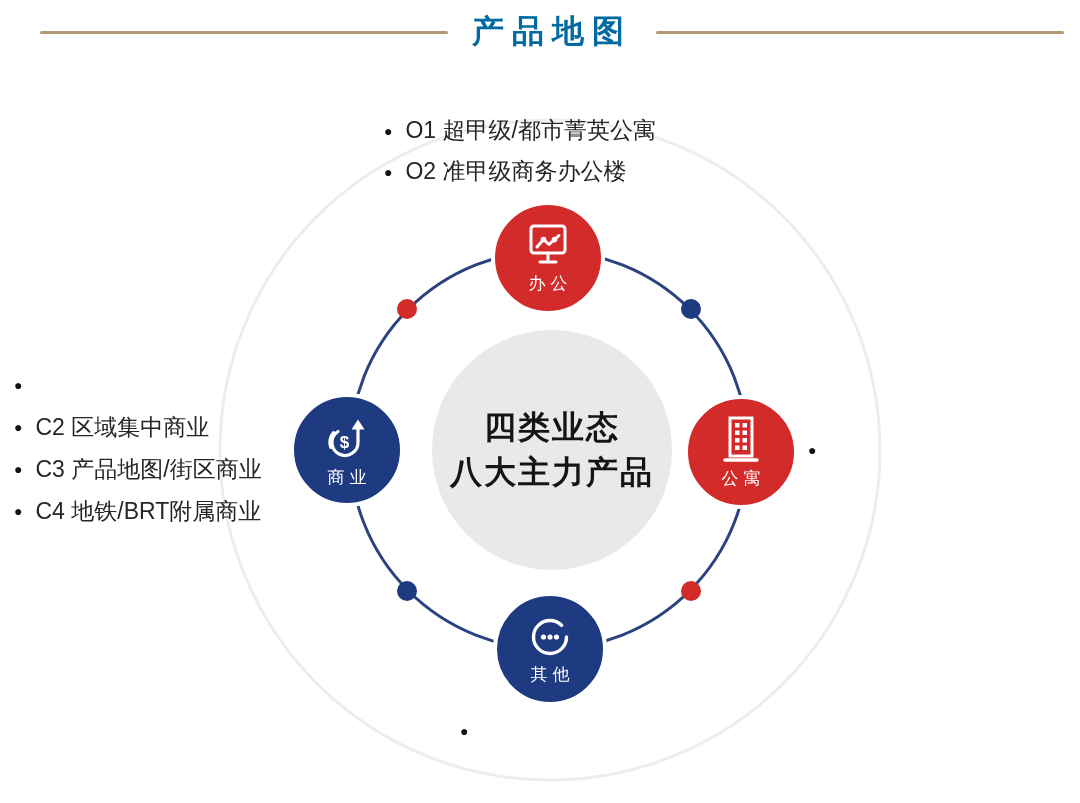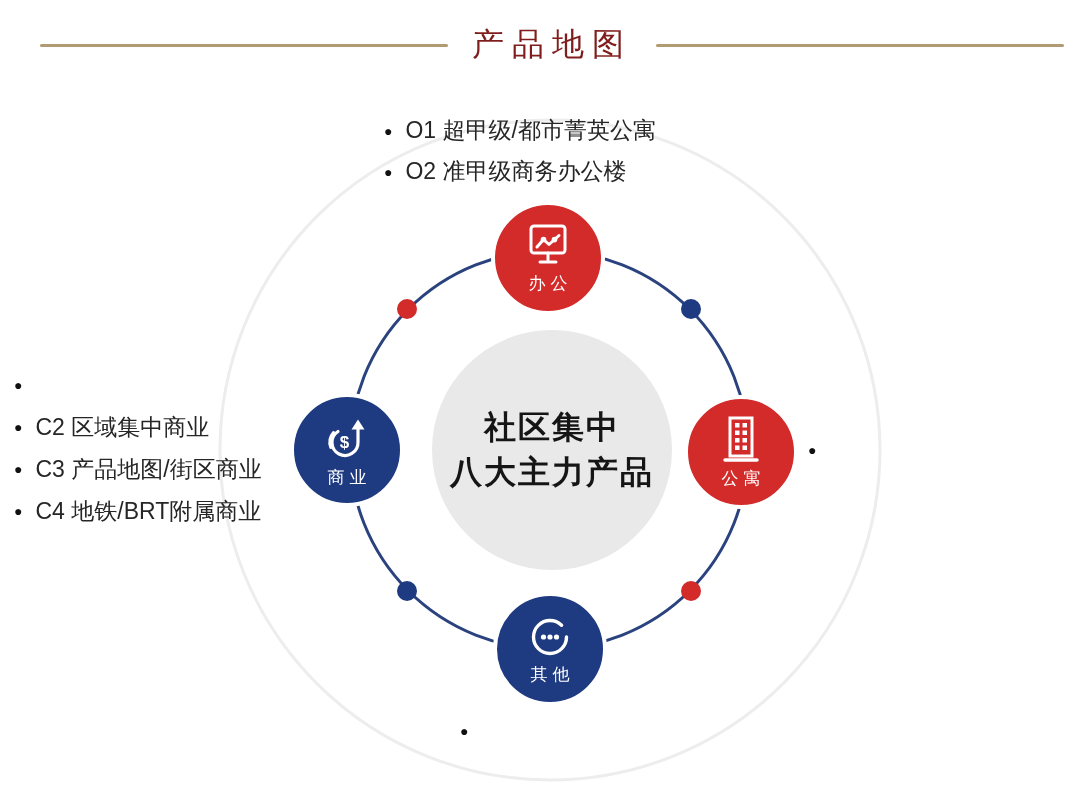--- a/index.html
+++ b/index.html
@@ -3,21 +3,21 @@
 <meta charset="utf-8">
 <style>
   html,body{margin:0;padding:0;background:#ffffff;}
   .canvas{
     position:relative;width:1080px;height:803px;background:#ffffff;overflow:hidden;
     font-family:"Liberation Sans","DejaVu Sans",sans-serif;color:#262626;
   }
   
   .title-bar{position:absolute;top:10px;left:40px;right:16px;display:flex;align-items:center;}
   .title-rule{flex:1;height:3px;background:#b29a72;border-radius:2px;}
-  .page-title{margin:13px 24px;font-size:32px;font-weight:normal;color:#7f1d1d;letter-spacing:8px;white-space:nowrap;}
+  .page-title{margin:0 24px;font-size:32px;font-weight:bold;color:#0369a1;letter-spacing:8px;white-space:nowrap;}
   
   .ring-layer{position:absolute;left:0;top:0;pointer-events:none;}
   
   .center-circle{
     position:absolute;left:432px;top:330px;width:240px;height:240px;border-radius:50%;
     background:#e9e9e9;display:flex;flex-direction:column;align-items:center;justify-content:center;
   }
   .center-circle div{font-size:32px;font-weight:bold;color:#151515;line-height:1.42;letter-spacing:2px;}
   
   .node{
@@ -56,21 +56,21 @@
   <svg class="ring-layer" width="1080" height="803" viewBox="0 0 1080 803">
     <circle cx="550" cy="450" r="330" fill="none" stroke="#ededed" stroke-width="3"></circle>
     <circle cx="549" cy="450" r="199" fill="none" stroke="#2a437e" stroke-width="3"></circle>
     <circle cx="407" cy="309" r="10" fill="#d32a2a"></circle>
     <circle cx="691" cy="309" r="10" fill="#1e3a80"></circle>
     <circle cx="407" cy="591" r="10" fill="#1e3a80"></circle>
     <circle cx="691" cy="591" r="10" fill="#d32a2a"></circle>
   </svg>
 
   <div class="center-circle">
-    <div>社区集中</div>
+    <div>四类业态</div>
     <div>八大主力产品</div>
   </div>
 
   <div class="node red node-office">
     <svg width="54" height="48" viewBox="0 0 54 48">
       <g fill="none" stroke="#ffffff" stroke-width="3" stroke-linecap="round" stroke-linejoin="round">
         <rect x="10" y="4" width="34" height="27" rx="3"></rect>
         <polyline points="16,25 22.5,17.5 28,22.5 38,13.5"></polyline>
         <line x1="27" y1="31" x2="27" y2="38"></line>
         <line x1="19" y1="40" x2="35" y2="40"></line>

